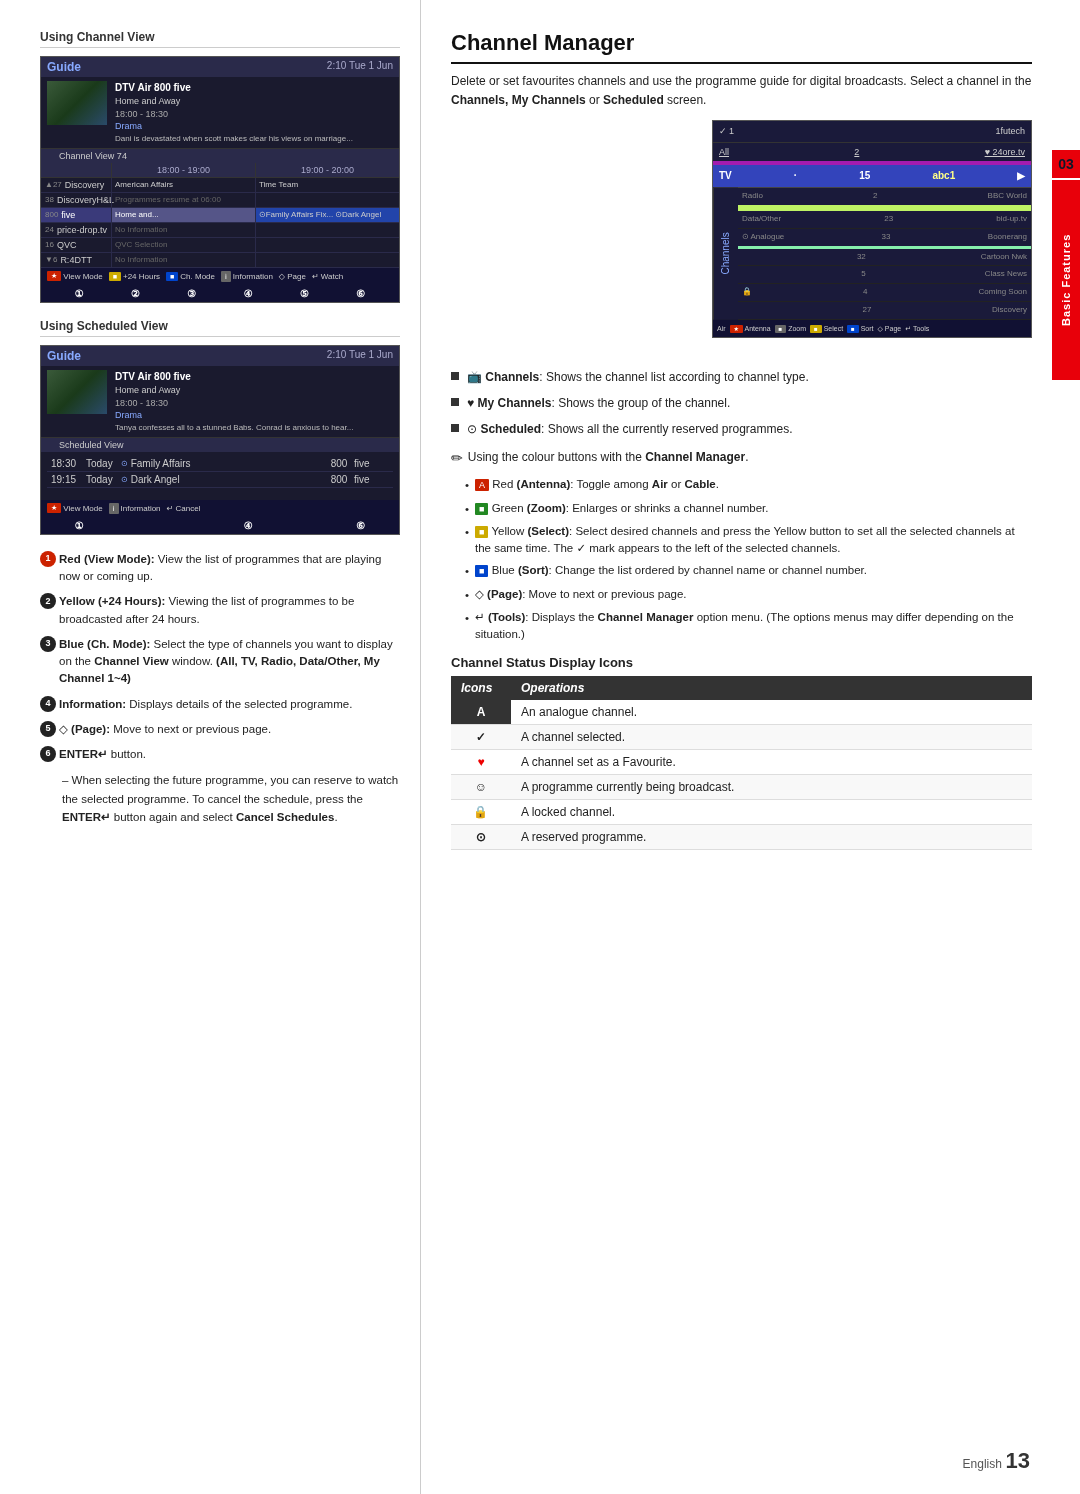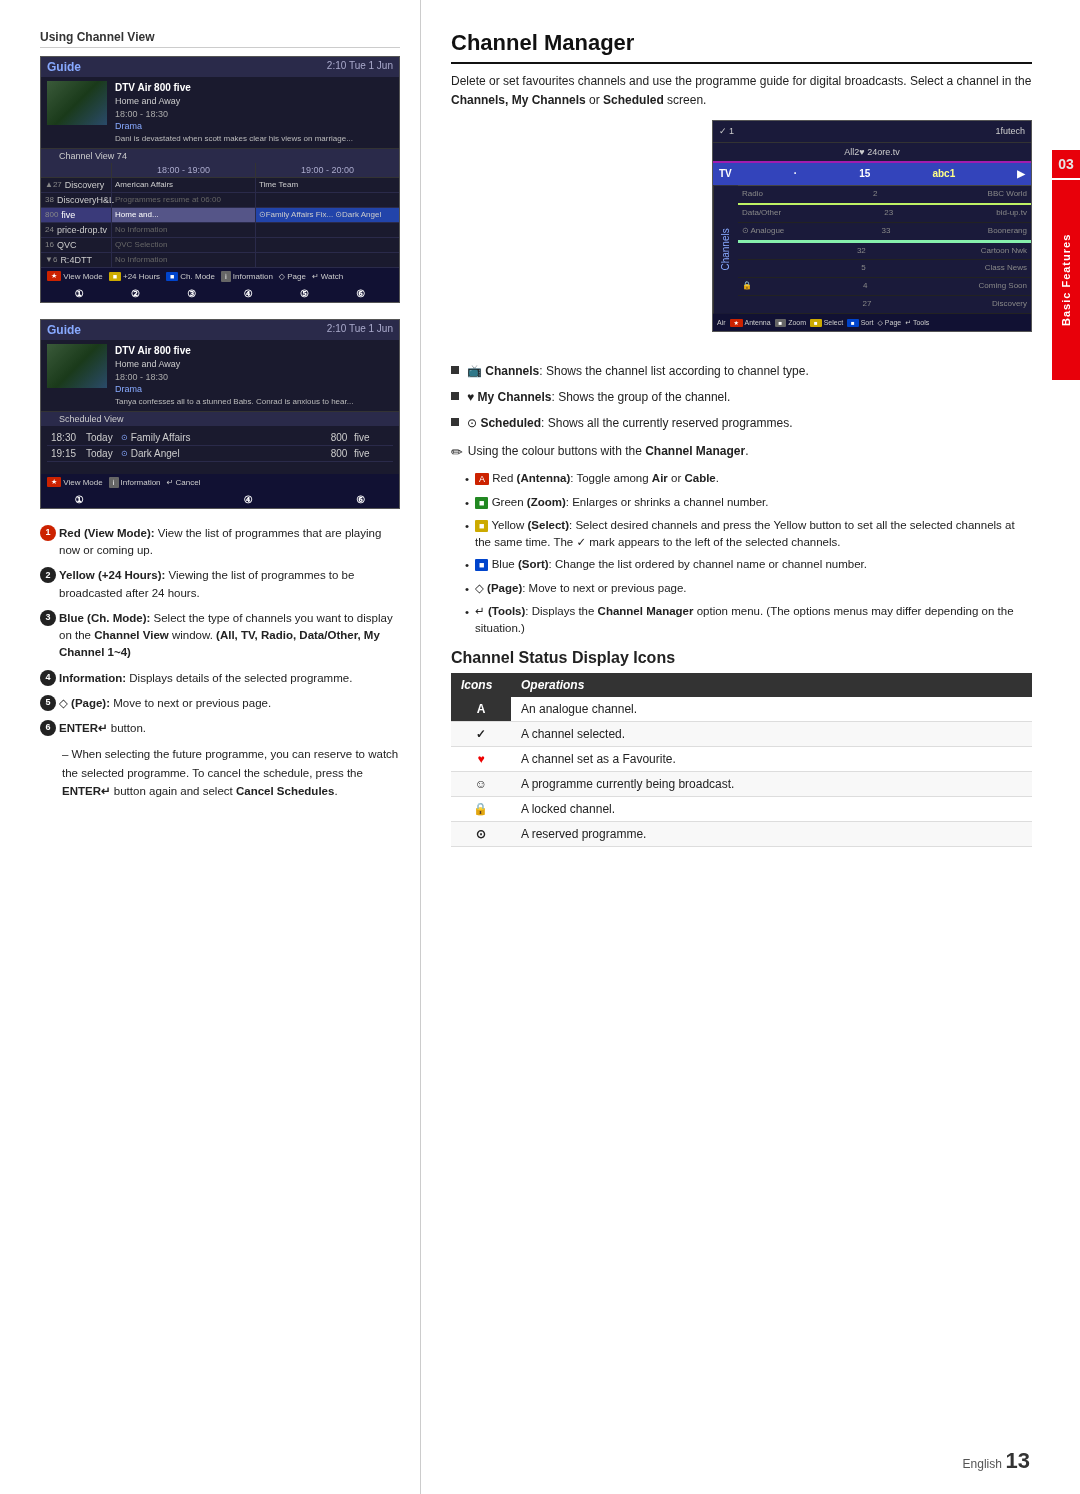--- a/index.html
+++ b/index.html
@@ -33,21 +33,21 @@
       display: flex;
       align-items: center;
       justify-content: center;
     }
     .side-tab-number {
       position: absolute;
       right: 0;
       top: 150px;
       width: 28px;
       background: #e8000a;
-      color: #e5e5e5;
+      color: #0f172a;
       font-size: 14px;
       font-weight: bold;
       padding: 6px 4px;
       text-align: center;
       z-index: 11;
     }
 
     
     .page-container {
       display: flex;
@@ -272,21 +272,21 @@
       display: flex;
       align-items: flex-start;
       margin-bottom: 5px;
       font-size: 11.5px;
       line-height: 1.5;
     }
     .dot-bullet { margin-right: 6px; margin-top: 1px; }
 
     
     .csd-title {
-      font-size: 16px;
+      font-size: 13px;
       font-weight: bold;
       margin-bottom: 6px;
       margin-top: 12px;
     }
     .csd-table {
       width: 100%;
       border-collapse: collapse;
       font-size: 12px;
     }
     .csd-table th {
@@ -428,20 +428,21 @@
       <div style="display:flex; justify-content:space-around; background:#111133; padding:3px 10px;">
         <span style="color:#fff;font-size:10px;font-weight:bold;">①</span>
         <span style="color:#fff;font-size:10px;font-weight:bold;">②</span>
         <span style="color:#fff;font-size:10px;font-weight:bold;">③</span>
         <span style="color:#fff;font-size:10px;font-weight:bold;">④</span>
         <span style="color:#fff;font-size:10px;font-weight:bold;">⑤</span>
         <span style="color:#fff;font-size:10px;font-weight:bold;">⑥</span>
       </div>
     </div>
 
+    <div class="section-title" style="margin-top:10px;">Using Scheduled View</div>
 
     <div class="guide-screen">
       <div class="guide-header">
         <span class="title">Guide</span>
         <span>2:10 Tue 1 Jun</span>
       </div>
       <div class="guide-preview">
         <div class="guide-thumb"></div>
         <div class="guide-info">
           <div class="prog-title">DTV Air 800 five</div>
@@ -525,41 +526,41 @@
 
     <div class="cm-intro clearfix">
       <p>Delete or set favourites channels and use the programme guide for digital broadcasts. Select a channel in the <strong>Channels, My Channels</strong> or <strong>Scheduled</strong> screen.</p>
 
       <div class="cm-screen" style="margin-top:10px;">
 
         <div style="background:#1a1a3a; color:#ccc; font-size:9px; padding:3px 6px; display:flex; justify-content:space-between; border-bottom:1px solid #333;">
           <span>✓ 1</span>
           <span>1futech</span>
         </div>
-        <div style="background:#1a1a3a; color:#ccc; font-size:9px; padding:2px 6px; display:flex; justify-content:center; border-bottom:2px solid #a21caf;">
+        <div style="background:#1a1a3a; color:#ccc; font-size:9px; padding:2px 6px; display:flex; justify-content:space-between; border-bottom:4px solid #a21caf;text-decoration:underline;">
           <span>All</span>
           <span>2</span>
           <span>♥ 24ore.tv</span>
         </div>
 
         <div style="background:#3344bb; color:#fff; font-size:10px; padding:3px 6px; display:flex; justify-content:space-between; border-bottom:1px solid #444; font-weight:bold;">
           <span>TV</span>
           <span>·</span>
           <span>15</span>
           <span style="color:#ffff88;">abc1</span>
           <span>▶</span>
         </div>
         <div class="cm-screen-inner">
 
           <div style="background:#1a1a3a; writing-mode:vertical-rl; transform:rotate(180deg); color:#88aaff; font-size:10px; padding:8px 4px; border-right:1px solid #333; display:flex; align-items:center; justify-content:center;">
             Channels
           </div>
 
           <div style="flex:1;">
-            <div style="display:flex; background:#1a1a3a; padding:2px 4px; border-bottom:2px solid #bef264; font-size:8px; color:#888; justify-content:space-between;">
+            <div style="display:flex; background:#1a1a3a; padding:2px 4px; border-bottom:6px solid #bef264; font-size:8px; color:#888; justify-content:space-between;">
               <span>Radio</span>
               <span>2</span>
               <span>BBC World</span>
             </div>
             <div style="display:flex; background:#1a1a3a; padding:2px 4px; border-bottom:1px solid #222; font-size:8px; color:#888; justify-content:space-between;">
               <span>Data/Other</span>
               <span>23</span>
               <span>bid-up.tv</span>
             </div>
             <div style="display:flex; background:#1a1a3a; padding:2px 4px; border-bottom:3px solid #86efac; font-size:8px; color:#888; justify-content:space-between;">

